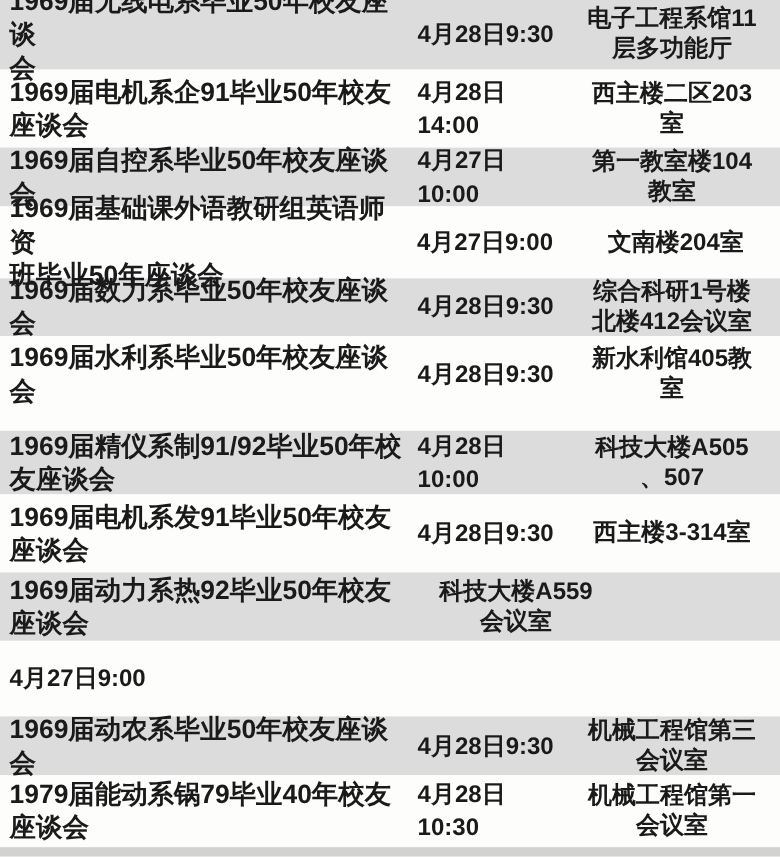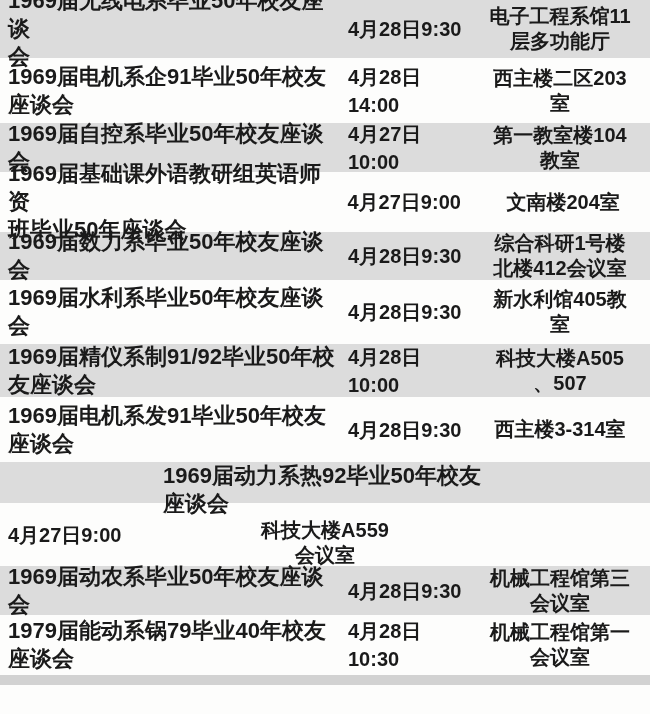--- a/index.html
+++ b/index.html
@@ -23,21 +23,21 @@
   .row{
     display:flex;
     align-items:center;
     width:650px;
   }
   .row.gray{background:var(--row-gray);}
   .row.white{background:var(--row-white);}
   
   .r1{height:58px;align-items:center;}  .r2{height:65px;}  .r3{height:49px;}
   .r4{height:60px;gap:11px;}  .r5{height:48px;}  .r6{height:64px;}
-  .r7{height:53px;}  .r8{height:65px;}  .r9{height:41px;flex-direction:column;}
+  .r7{height:53px;margin-top:15px;}  .r8{height:65px;}  .r9{height:57px;}
   .r10{height:63px;} .r11{height:49px;} .r12{height:60px;}
   .cell{
     white-space:pre-line;
     overflow:visible;
   }
   .c1{
     width:340px;
     padding-left:8px;
     font-size:22px;
     line-height:28px;

